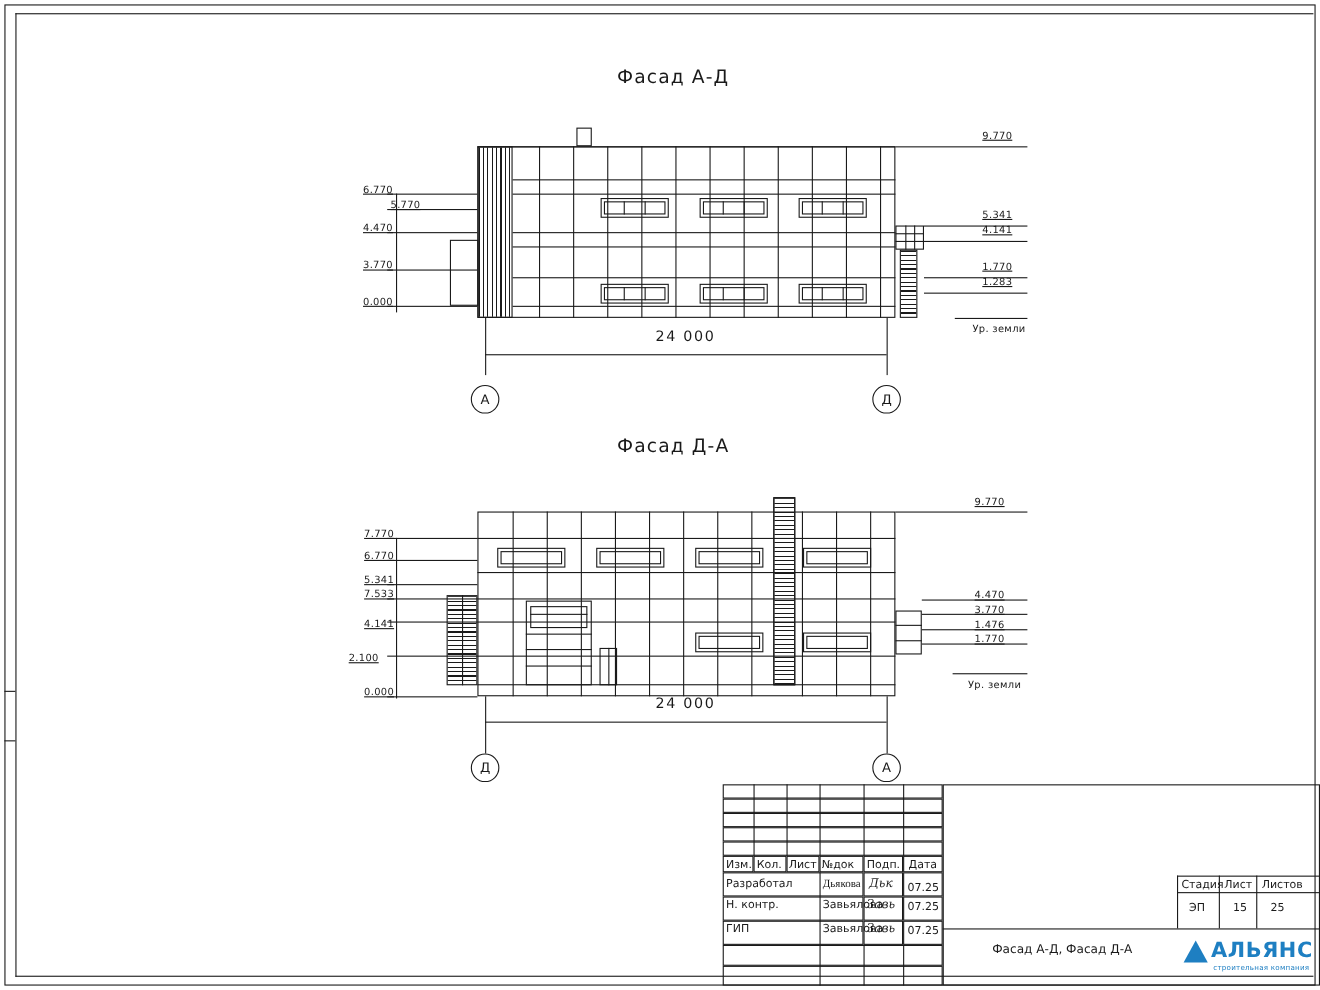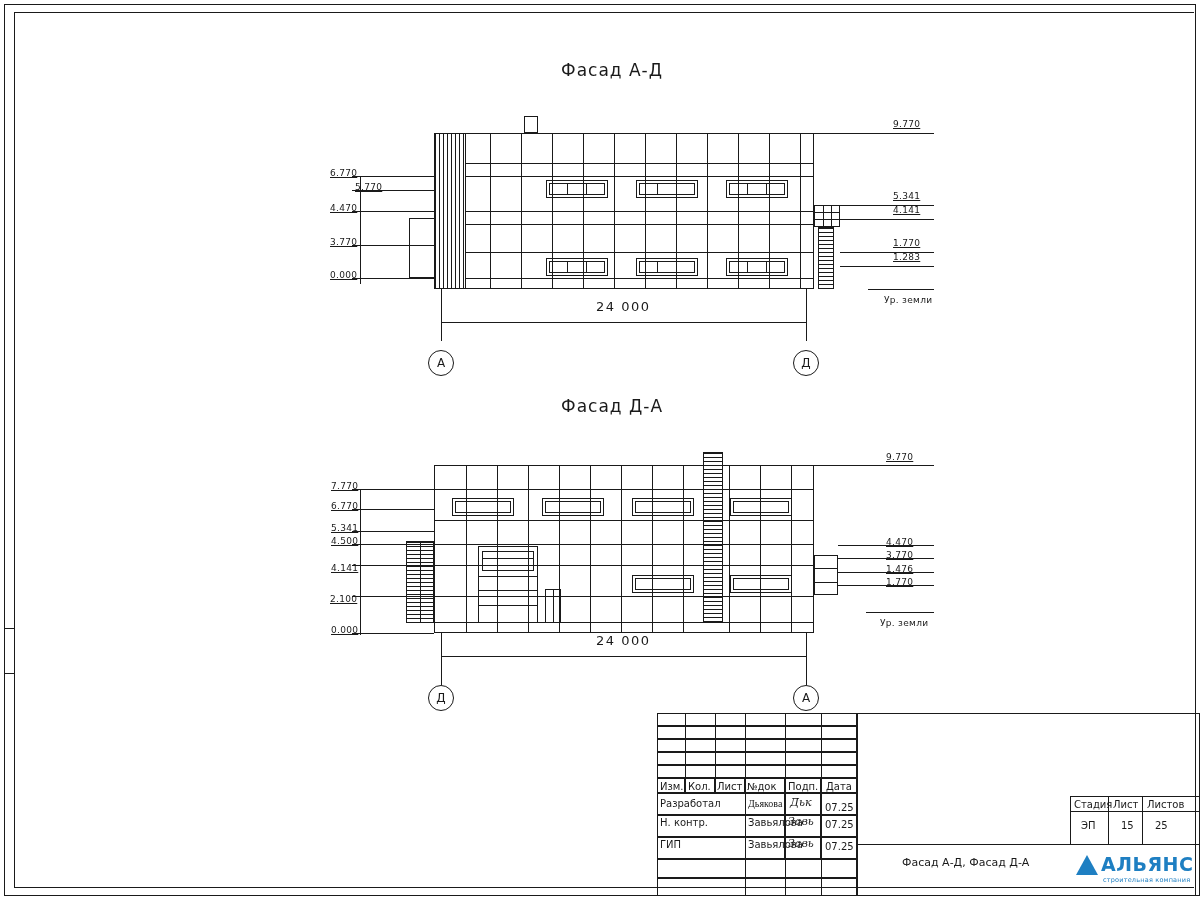--- a/index.html
+++ b/index.html
@@ -222,23 +222,23 @@
   <div class="ln h" style="left:352px;top:531px;width:82px;"></div>
   <div class="ln h" style="left:352px;top:544px;width:82px;"></div>
   <div class="ln h" style="left:352px;top:565px;width:82px;"></div>
   <div class="ln h" style="left:352px;top:596px;width:82px;"></div>
   <div class="ln h" style="left:352px;top:633px;width:82px;"></div>
   <div class="ln v" style="left:360px;top:489px;height:146px;"></div>
 
   <div class="lbl u" style="left:331px;top:481px;">7.770</div>
   <div class="lbl u" style="left:331px;top:501px;">6.770</div>
   <div class="lbl u" style="left:331px;top:523px;">5.341</div>
-  <div class="lbl u" style="left:331px;top:536px;">4.500</div>
+  <div class="lbl u" style="left:331px;top:536px;">7.533</div>
   <div class="lbl u" style="left:331px;top:563px;">4.141</div>
-  <div class="lbl u" style="left:330px;top:594px;">2.100</div>
+  <div class="lbl u" style="left:317px;top:594px;">2.100</div>
   <div class="lbl u" style="left:331px;top:625px;">0.000</div>
 
   <div class="ln v" style="left:441px;top:633px;height:52px;"></div>
   <div class="ln v" style="left:806px;top:633px;height:52px;"></div>
   <div class="ln h" style="left:441px;top:656px;width:365px;"></div>
   <div class="dim-big" style="left:596px;top:633px;">24 000</div>
 
   <div class="circ" style="left:428px;top:685px;">
       <span>Д</span>
     </div>

